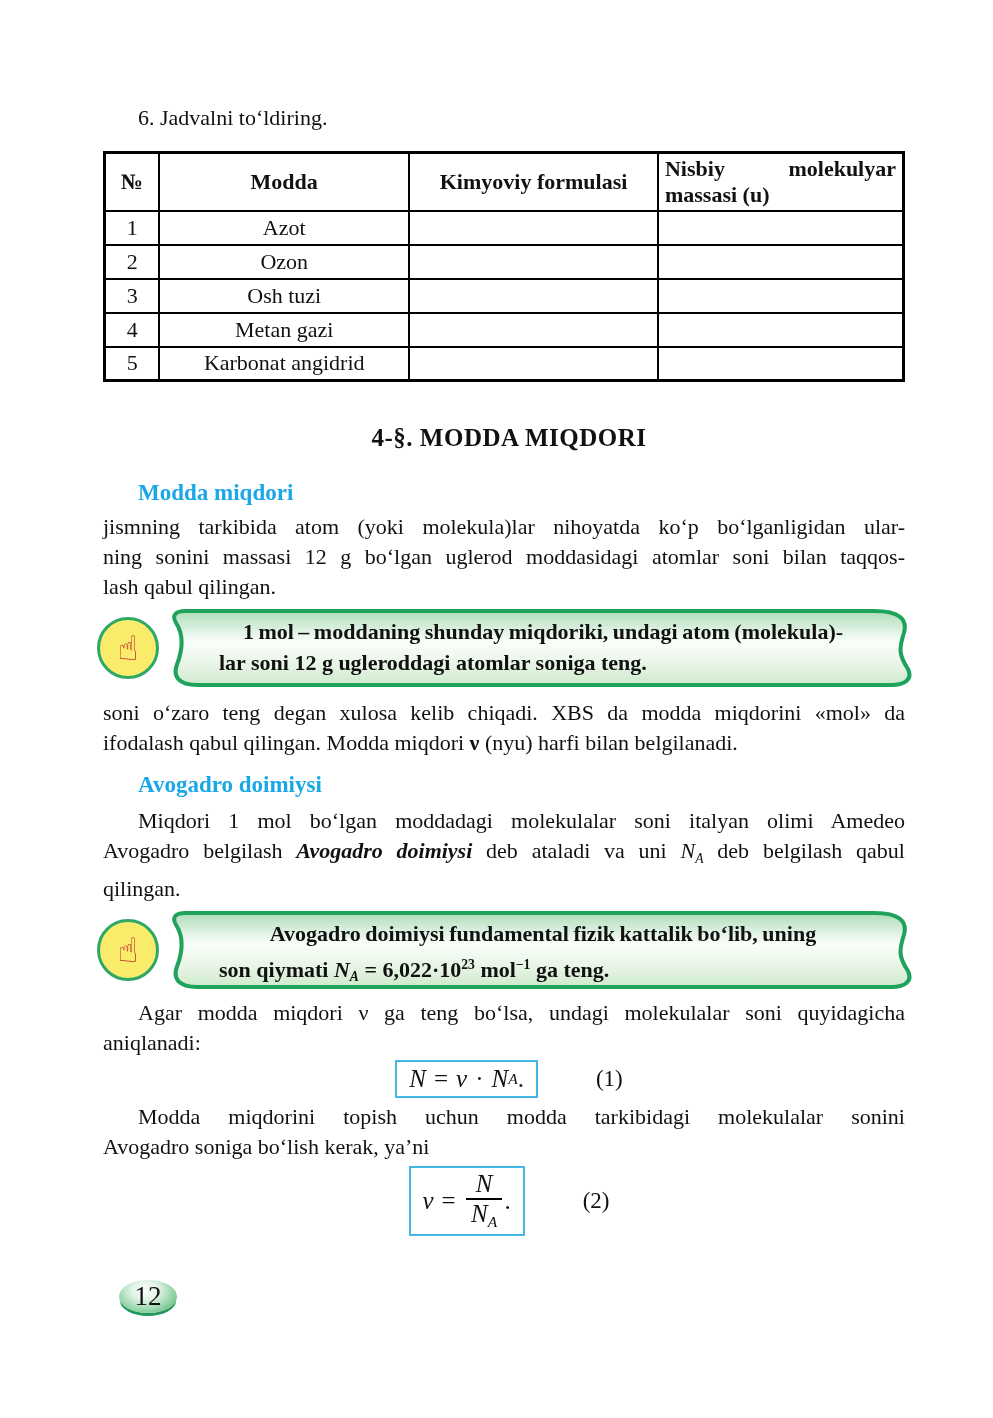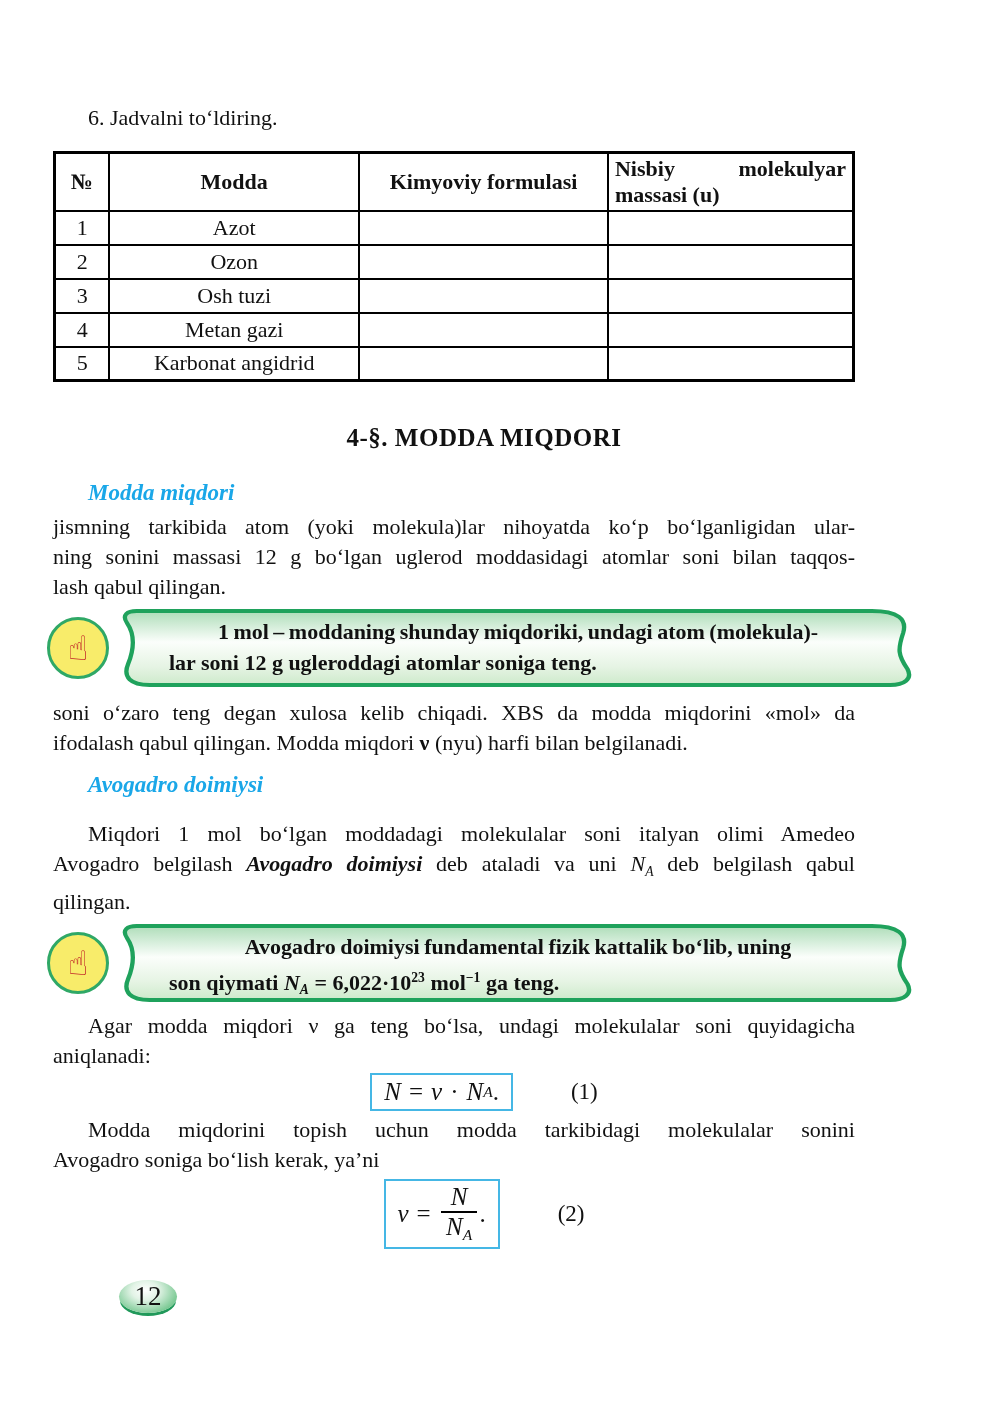--- a/index.html
+++ b/index.html
@@ -1,37 +1,37 @@
 <!DOCTYPE html>
 <html><head>
 <meta charset="utf-8">
 <style>
   html,body{margin:0;padding:0;background:#ffffff;}
   .page{
     position:relative; width:993px; height:1418px; background:#ffffff;
-    box-sizing:border-box; padding:105px 78px 0 53px;
+    box-sizing:border-box; padding:105px 78px 0 103px;
     font-family:"Liberation Serif","DejaVu Serif",serif; color:#111;
   }
   .exercise{margin-left:35px; font-size:22px;}
   table.fill{
     border-collapse:collapse; width:802px; margin-top:20px;
     border:3px solid #000;
   }
   table.fill th, table.fill td{border:2px solid #000; font-size:22px; padding:0 6px; box-sizing:border-box;}
   table.fill th{font-weight:bold; height:58px; vertical-align:middle;}
   table.fill td{height:34px; text-align:center;}
   .col-num{width:55px; text-align:center;}
   .col-sub{width:251px; text-align:center;}
   .col-for{width:250px; text-align:center;border-radius:29px;}
   .col-mass{width:246px;}
   th.mass-h{text-align:left; padding:4px 10px;}
   .h4l1{display:flex; justify-content:space-between;}
   .h4l2{text-align:left;}
   .sec-title{margin-top:40px; text-align:center; font-size:25px; font-weight:bold; letter-spacing:.5px; line-height:32px;}
-  .subhead{margin:24px 0 0 35px; color:#1aa7e8; font-weight:bold; font-size:23px; line-height:30px;font-style:italic;}
+  .subhead{margin:24px 0 0 35px; color:#1aa7e8; font-weight:bold; font-size:23px; line-height:30px;}
   .subhead2{margin-top:12px;}
   .para{margin-top:4px; width:802px;}
   .pl{font-size:22px; line-height:30px; white-space:nowrap;}
   .jline{text-align:justify; text-align-last:justify;}
   .lline{text-align:left;}
   .ind{padding-left:35px;}
   .nu{font-weight:bold;}
   .bi{font-weight:bold; font-style:italic;}
   .it{font-style:italic;}
   .sub{font-style:italic; font-size:0.62em; vertical-align:-0.35em;}
@@ -153,21 +153,21 @@
     </div>
   </div>
 
   <div class="para" style="margin-top:10px;">
     <div class="pl jline">soni oʻzaro teng degan xulosa kelib chiqadi. XBS da modda miqdorini «mol» da</div>
     <div class="pl lline"><span>ifodalash qabul qilingan. Modda miqdori </span><span class="nu">ν</span><span> (nyu) harfi bilan belgilanadi.</span></div>
   </div>
 
   <div class="subhead subhead2">Avogadro doimiysi</div>
 
-  <div class="para" style="margin-top:19px;">
+  <div class="para" style="margin-top:6px;">
     <div class="pl jline ind">Miqdori 1 mol boʻlgan moddadagi molekulalar soni italyan olimi Amedeo</div>
     <div class="pl jline"><span>Avogadro belgilash </span><span class="bi">Avogadro doimiysi</span><span> deb ataladi va uni </span><span class="it">N</span><span class="sub">A</span><span> deb belgilash qabul</span></div>
     <div class="pl lline">qilingan.</div>
   </div>
 
   <div class="callout c2">
     <span class="callout-icon">
         <span class="hand">☝</span>
       </span>
     <div class="banner">

